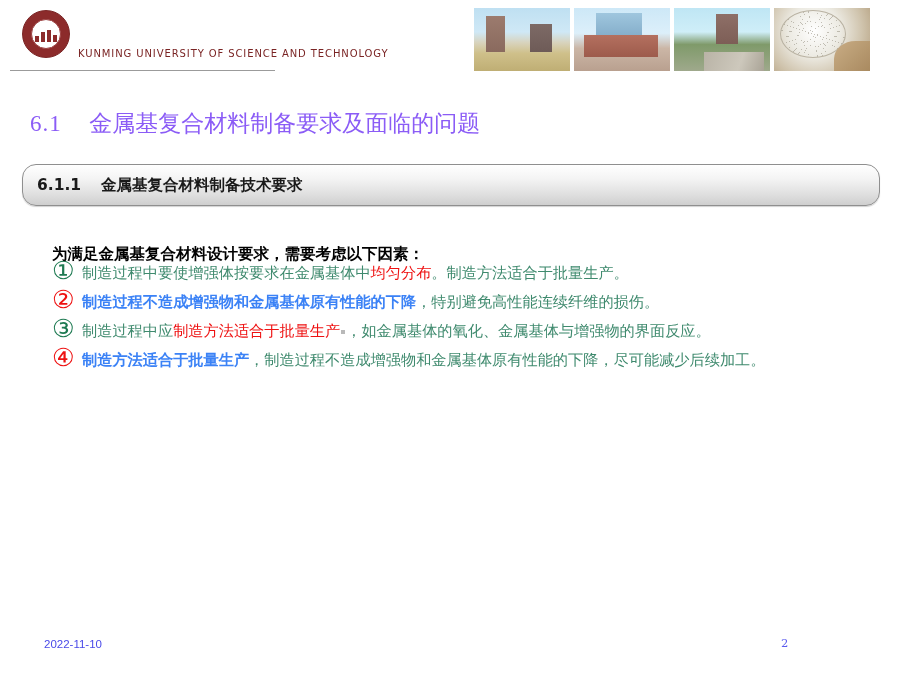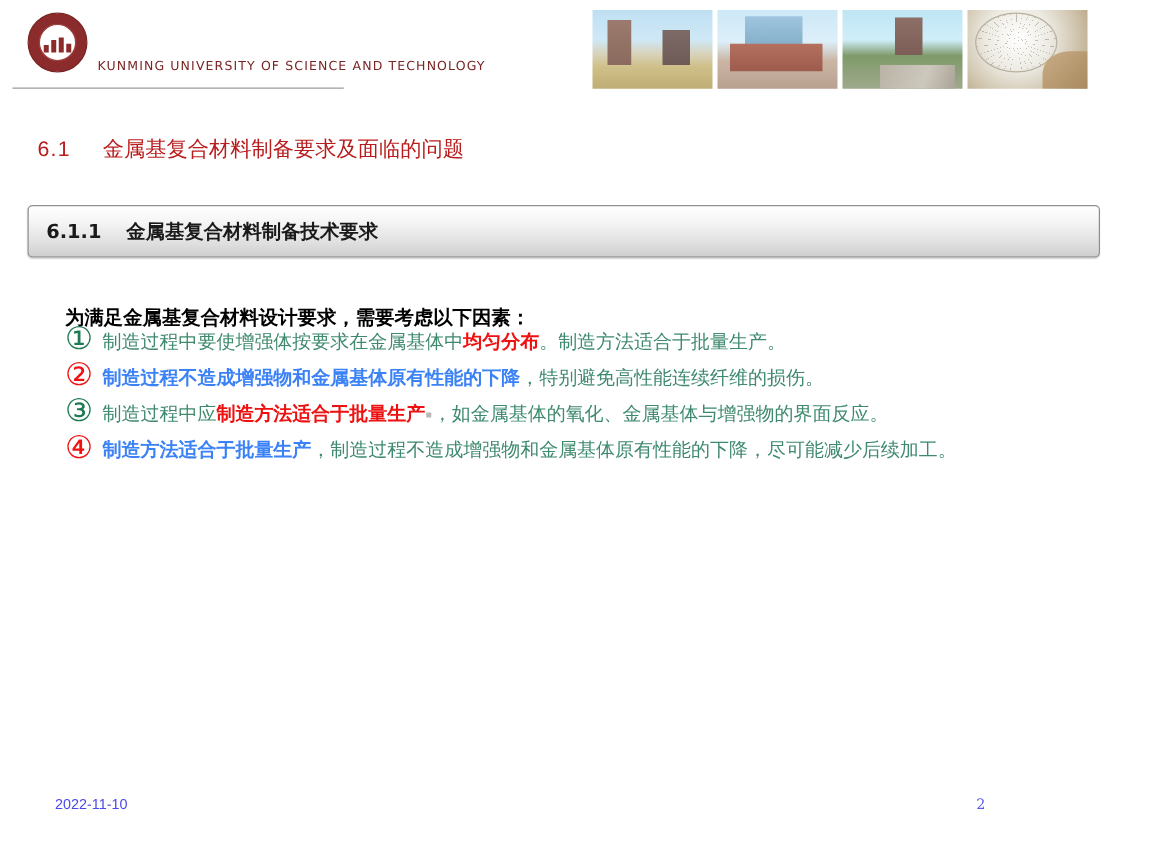--- a/index.html
+++ b/index.html
@@ -175,38 +175,38 @@
     position: absolute;
     right: 0; bottom: 0; width: 36px; height: 30px;
     background: linear-gradient(135deg, #c9ad85 0%, #a98a60 100%);
     border-top-left-radius: 60%;
   }
 
   
   .section-title {
     position: absolute;
     left: 30px; top: 108px;
-    font-family: Liberation Sans, sans-serif;
-    font-size: 17px;
-    color: #b91c1c;
+    font-family: Liberation Serif, serif;
+    font-size: 23px;
+    color: #8b5cf6;
     white-space: nowrap;
   }
   .section-title .num { letter-spacing: 1px; }
   .section-title .gap { display: inline-block; width: 16px; }
 
   
   .subsection {
     position: absolute;
     left: 22px; top: 164px;
     width: 858px;
     height: 42px;
     box-sizing: border-box;
     background: linear-gradient(180deg, #ffffff 0%, #f4f4f4 34%, #e0e0e0 72%, #cfcfcf 100%);
     border: 1px solid #8f8f8f;
-    border-radius: 4px;
+    border-radius: 14px;
     box-shadow: 0 1px 1px rgba(0,0,0,.18);
     display: flex;
     align-items: center;
   }
   .subsection-text {
     font-size: 15.5px;
     font-weight: bold;
     color: #1a1a1a;
     padding-left: 14px;
     white-space: nowrap;
@@ -253,21 +253,21 @@
 
   .item-text {
     flex: 1 1 auto;
     font-size: 15.2px;
     line-height: 25px;
     color: #3f8a6e;
     padding-top: 3px;
   }
   .hl-red {
     color: #ee1111;
-    font-weight: bold;
+    font-weight: normal;
     text-align: center;
   }
   .body-red {
     color: #3b82f6;
     font-weight: bold;
   }
   .artifact {
     display: inline-block;
     width: 4px; height: 4px;
     background: #b9b9b9;

